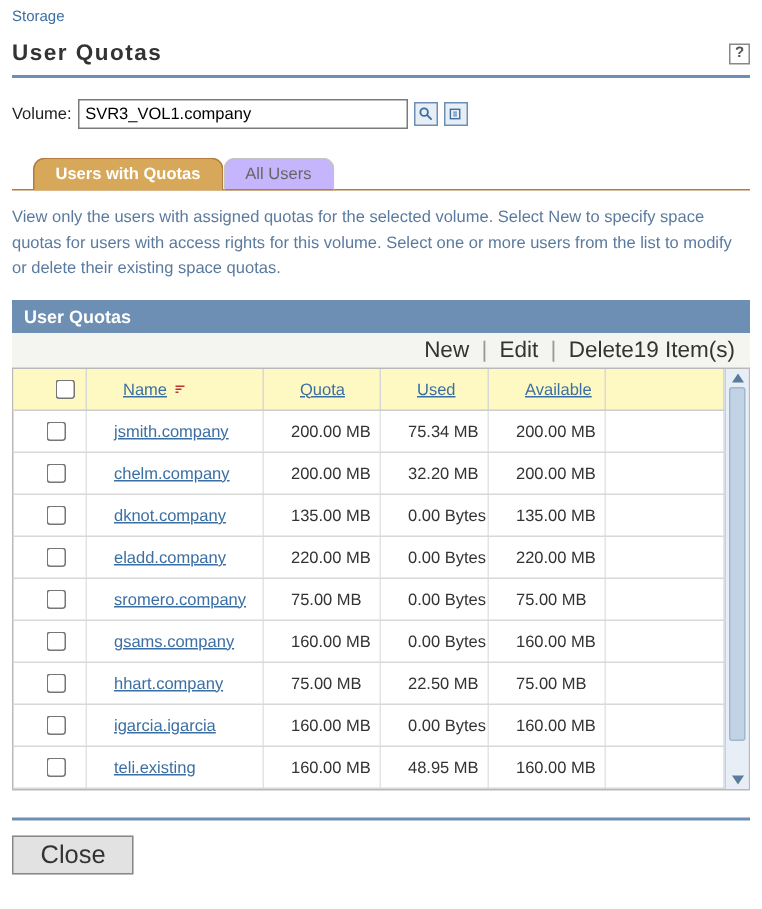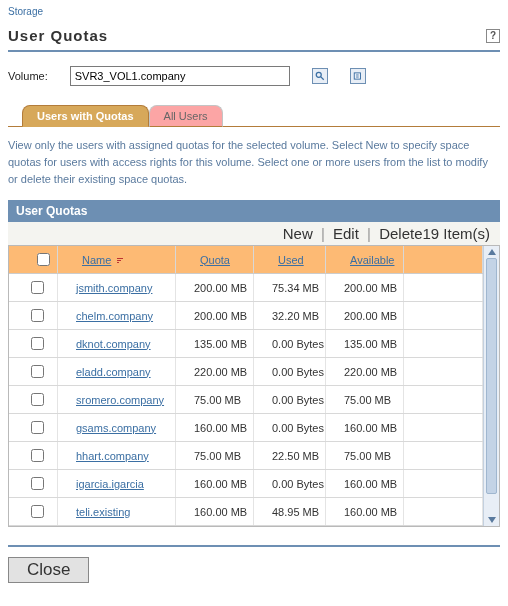--- a/index.html
+++ b/index.html
@@ -38,21 +38,21 @@
     font-size: 10px;
     line-height: 12px;
     text-align: center;
     font-weight: bold;
   }
   .hr { border-bottom: 2px solid #6d8fb3; margin-bottom: 14px; }
 
   .volume-row {
     display: flex;
     align-items: center;
-    gap: 22px;
+    gap: 4px;
     margin-bottom: 18px;
   }
   .volume-row label { font-size: 11px; color: #222; }
   .volume-input {
     width: 220px;
     height: 20px;
     border: 1px solid #7a7a7a;
     font-family: inherit;
     font-size: 11px;
     padding: 1px 4px;
@@ -82,21 +82,21 @@
     margin-right: 0;
   }
   .tab.active {
     background: #d7a85a;
     color: #fff;
     font-weight: bold;
     border: 1px solid #b37c3a;
     border-bottom: 1px solid #d7a85a;
   }
   .tab.inactive {
-    background: #fca5a5;
+    background: #c4b5fd;
     color: #666;
     border: 1px solid #c4c4c4;
     border-bottom: 1px solid #b37c3a;
   }
 
   .desc {
     color: #5a7a9e;
     font-size: 11px;
     line-height: 1.55;
     margin: 6px 0 12px 0;
@@ -125,21 +125,21 @@
     border: 1px solid #b9b9b9;
     position: relative;
     display: flex;
   }
   table {
     border-collapse: collapse;
     width: 100%;
     table-layout: fixed;
   }
   thead th {
-    background: #fdba74;
+    background: #fef9c3;
     border-bottom: 1px solid #cccccc;
     border-right: 1px solid #d8d8d8;
     text-align: left;
     font-weight: normal;
     padding: 4px 24px;
     font-size: 11px;
   }
   thead th .hlink {
     color: #3b6fa3;
     text-decoration: underline;

